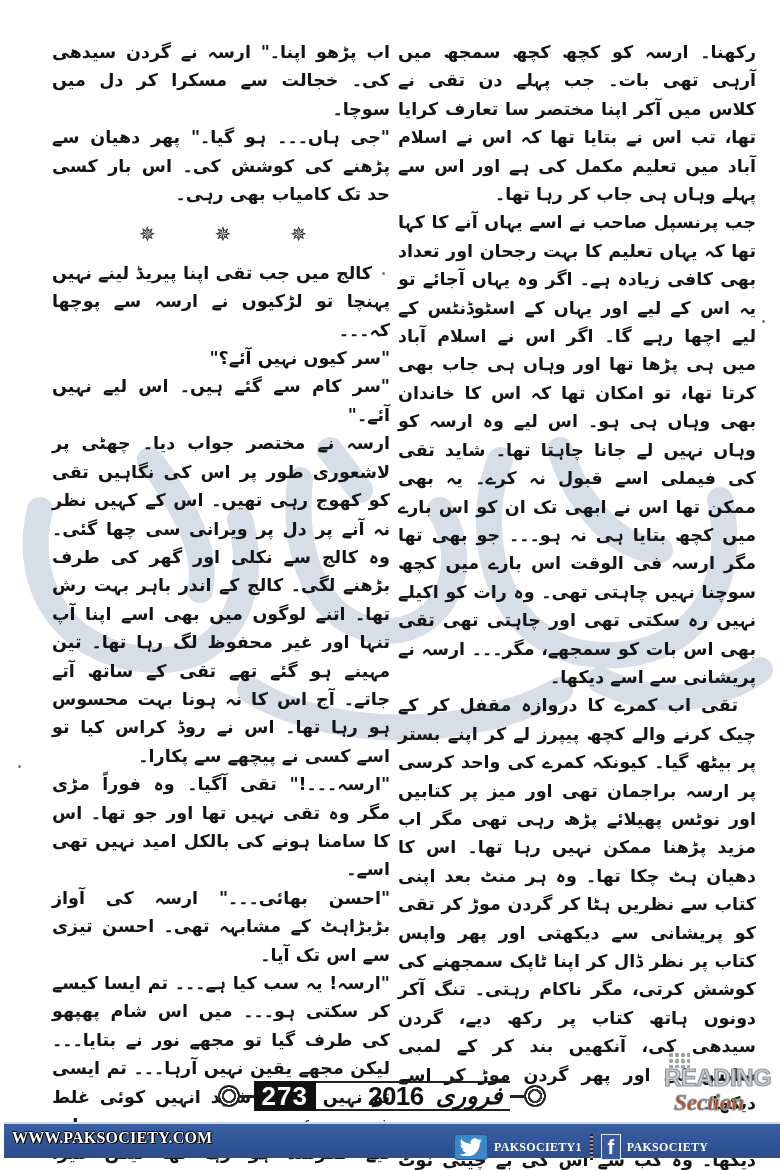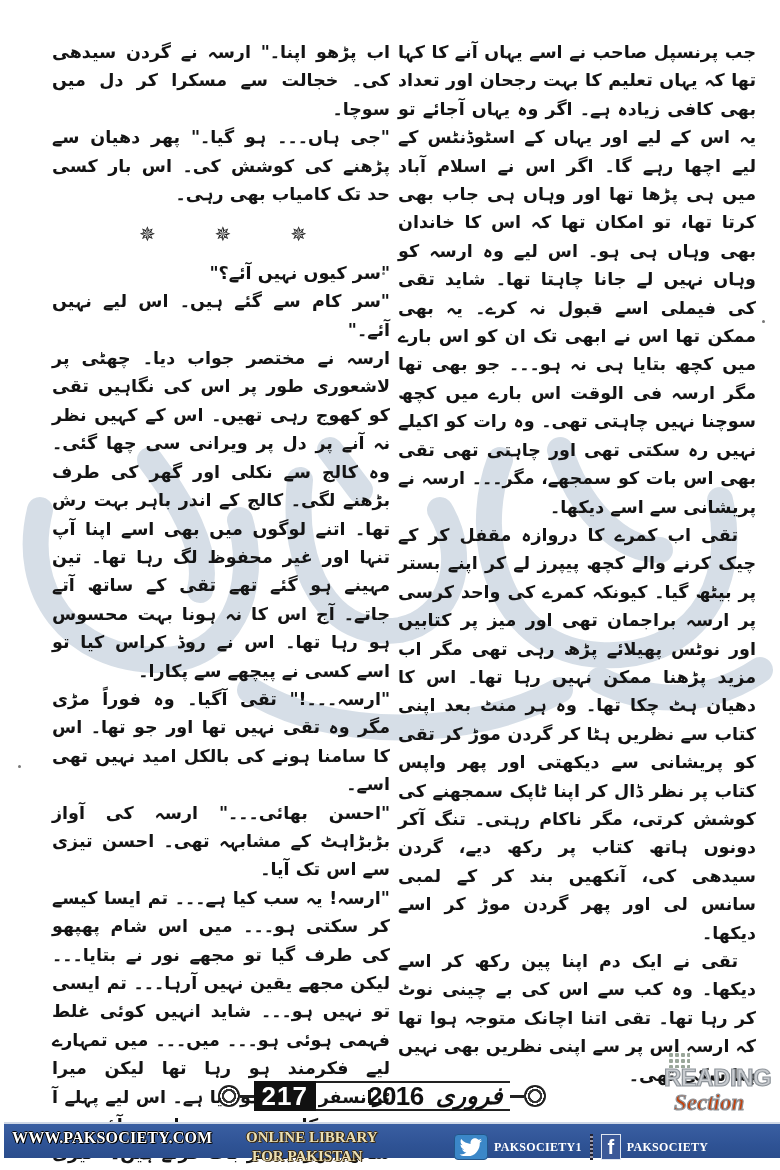--- a/index.html
+++ b/index.html
@@ -125,70 +125,68 @@
     <path d="M500 40 C 470 120, 500 230, 600 235 C 690 240, 740 170, 720 80"></path>
     <path d="M560 30 C 580 90, 620 130, 660 130"></path>
     <path d="M250 270 C 330 320, 470 320, 560 270"></path>
     <path d="M600 260 C 640 280, 700 290, 760 250"></path>
   </g>
 </svg>
 
 <div class="page">
 
   <div class="col col-right">
+    <p>رکھنا۔ ارسہ کو کچھ کچھ سمجھ میں آرہی تھی بات۔ جب پہلے دن تقی نے کلاس میں آکر اپنا مختصر سا تعارف کرایا تھا، تب اس نے بتایا تھا کہ اس نے اسلام آباد میں تعلیم مکمل کی ہے اور اس سے پہلے وہاں ہی جاب کر رہا تھا۔</p>
     <p>جب پرنسپل صاحب نے اسے یہاں آنے کا کہا تھا کہ یہاں تعلیم کا بہت رجحان اور تعداد بھی کافی زیادہ ہے۔ اگر وہ یہاں آجائے تو یہ اس کے لیے اور یہاں کے اسٹوڈنٹس کے لیے اچھا رہے گا۔ اگر اس نے اسلام آباد میں ہی پڑھا تھا اور وہاں ہی جاب بھی کرتا تھا، تو امکان تھا کہ اس کا خاندان بھی وہاں ہی ہو۔ اس لیے وہ ارسہ کو وہاں نہیں لے جانا چاہتا تھا۔ شاید تقی کی فیملی اسے قبول نہ کرے۔ یہ بھی ممکن تھا اس نے ابھی تک ان کو اس بارے میں کچھ بتایا ہی نہ ہو۔۔۔ جو بھی تھا مگر ارسہ فی الوقت اس بارے میں کچھ سوچنا نہیں چاہتی تھی۔ وہ رات کو اکیلے نہیں رہ سکتی تھی اور چاہتی تھی تقی بھی اس بات کو سمجھے، مگر۔۔۔ ارسہ نے پریشانی سے اسے دیکھا۔</p>
     <p class="indent">تقی اب کمرے کا دروازہ مقفل کر کے چیک کرنے والے کچھ پیپرز لے کر اپنے بستر پر بیٹھ گیا۔ کیونکہ کمرے کی واحد کرسی پر ارسہ براجمان تھی اور میز پر کتابیں اور نوٹس پھیلائے پڑھ رہی تھی مگر اب مزید پڑھنا ممکن نہیں رہا تھا۔ اس کا دھیان ہٹ چکا تھا۔ وہ ہر منٹ بعد اپنی کتاب سے نظریں ہٹا کر گردن موڑ کر تقی کو پریشانی سے دیکھتی اور پھر واپس کتاب پر نظر ڈال کر اپنا ٹاپک سمجھنے کی کوشش کرتی، مگر ناکام رہتی۔ تنگ آکر دونوں ہاتھ کتاب پر رکھ دیے، گردن سیدھی کی، آنکھیں بند کر کے لمبی سانس لی اور پھر گردن موڑ کر اسے دیکھا۔</p>
     <p class="indent">تقی نے ایک دم اپنا پین رکھ کر اسے دیکھا۔ وہ کب سے اس کی بے چینی نوٹ کر رہا تھا۔ تقی اتنا اچانک متوجہ ہوا تھا کہ ارسہ اس پر سے اپنی نظریں بھی نہیں ہٹا سکی تھی۔</p>
 
   </div>
 
   <div class="col col-left">
     <p>اب پڑھو اپنا۔" ارسہ نے گردن سیدھی کی۔ خجالت سے مسکرا کر دل میں سوچا۔</p>
     <p>"جی ہاں۔۔۔ ہو گیا۔" پھر دھیان سے پڑھنے کی کوشش کی۔ اس بار کسی حد تک کامیاب بھی رہی۔</p>
     <div class="separator">✵ ✵ ✵</div>
+    <p class="indent">کالج میں جب تقی اپنا پیریڈ لینے نہیں پہنچا تو لڑکیوں نے ارسہ سے پوچھا کہ۔۔۔</p>
     <p>"سر کیوں نہیں آئے؟"</p>
     <p>"سر کام سے گئے ہیں۔ اس لیے نہیں آئے۔"</p>
     <p>ارسہ نے مختصر جواب دیا۔ چھٹی پر لاشعوری طور پر اس کی نگاہیں تقی کو کھوج رہی تھیں۔ اس کے کہیں نظر نہ آنے پر دل پر ویرانی سی چھا گئی۔ وہ کالج سے نکلی اور گھر کی طرف بڑھنے لگی۔ کالج کے اندر باہر بہت رش تھا۔ اتنے لوگوں میں بھی اسے اپنا آپ تنہا اور غیر محفوظ لگ رہا تھا۔ تین مہینے ہو گئے تھے تقی کے ساتھ آتے جاتے۔ آج اس کا نہ ہونا بہت محسوس ہو رہا تھا۔ اس نے روڈ کراس کیا تو اسے کسی نے پیچھے سے پکارا۔</p>
     <p>"ارسہ۔۔۔!" تقی آگیا۔ وہ فوراً مڑی مگر وہ تقی نہیں تھا اور جو تھا۔ اس کا سامنا ہونے کی بالکل امید نہیں تھی اسے۔</p>
     <p>"احسن بھائی۔۔۔" ارسہ کی آواز بڑبڑاہٹ کے مشابہہ تھی۔ احسن تیزی سے اس تک آیا۔</p>
     <p>"ارسہ! یہ سب کیا ہے۔۔۔ تم ایسا کیسے کر سکتی ہو۔۔۔ میں اس شام پھپھو کی طرف گیا تو مجھے نور نے بتایا۔۔۔ لیکن مجھے یقین نہیں آرہا۔۔۔ تم ایسی تو نہیں ہو۔۔۔ شاید انہیں کوئی غلط فہمی ہوئی ہو۔۔۔ میں۔۔۔ میں تمہارے لیے فکرمند ہو رہا تھا لیکن میرا ٹرانسفر لاہور ہو گیا ہے۔ اس لیے پہلے آ نہیں سکا۔۔۔ خیر۔۔۔ ابھی آؤ میرے ساتھ گھر جا کر بات کرتے ہیں۔" تیزی سے بولتے ہوئے ارسہ کا ہاتھ پکڑ کر اپنی گاڑی کی طرف لے جانا چاہا۔</p>
 
   </div>
 
   <span class="stray-dot" style="left:382px; top:272px;"></span>
   <span class="stray-dot" style="left:762px; top:320px;"></span>
   <span class="stray-dot" style="left:18px; top:765px;"></span>
 </div>
 
 <div class="folio">
   <span class="folio-orn"></span>
   <span class="folio-line"></span>
   <div class="folio-inner">
-    <span class="folio-page">217</span>
+    <span class="folio-page">273</span>
     <span class="folio-year">2016</span>
     <span class="folio-urdu">فروری</span>
   </div>
   <span class="folio-line"></span>
   <span class="folio-orn"></span>
 </div>
 
 <div class="reading-badge">
   <span class="rb-dots"></span>
   <span class="rb-reading">READING</span>
   <span class="rb-section">Section</span>
 </div>
 
 <div class="footer">
   <div class="footer-sites">
     <a>WWW.PAKSOCIETY.COM</a>
   </div>
-  <div class="footer-lib">
-    <div>ONLINE LIBRARY</div>
-    <div style="padding-left:6px;">FOR PAKISTAN</div>
-  </div>
   <div class="footer-social">
     <span class="tw-icon">
       <svg width="24" height="18" viewBox="0 0 24 18">
         <path d="M23 2.5c-.8.4-1.7.6-2.6.7.9-.6 1.6-1.4 2-2.5-.9.5-1.9.9-2.9 1.1C18.6.9 17.4.3 16.1.3c-2.5 0-4.6 2-4.6 4.6 0 .4 0 .7.1 1C7.8 5.7 4.4 3.9 2.2 1.1c-.4.7-.6 1.5-.6 2.3 0 1.6.8 3 2 3.8-.8 0-1.5-.2-2.1-.6v.1c0 2.2 1.6 4.1 3.7 4.5-.4.1-.8.2-1.2.2-.3 0-.6 0-.9-.1.6 1.8 2.3 3.1 4.3 3.2-1.6 1.2-3.6 2-5.7 2-.4 0-.7 0-1.1-.1 2 1.3 4.5 2.1 7.1 2.1 8.5 0 13.1-7 13.1-13.1v-.6c.9-.6 1.7-1.4 2.3-2.3z" fill="#fff"></path>
       </svg>
     </span>
     <span class="social-label">PAKSOCIETY1</span>
     <span class="social-divider"></span>
     <span class="fb-icon">f</span>
     <span class="social-label">PAKSOCIETY</span>

